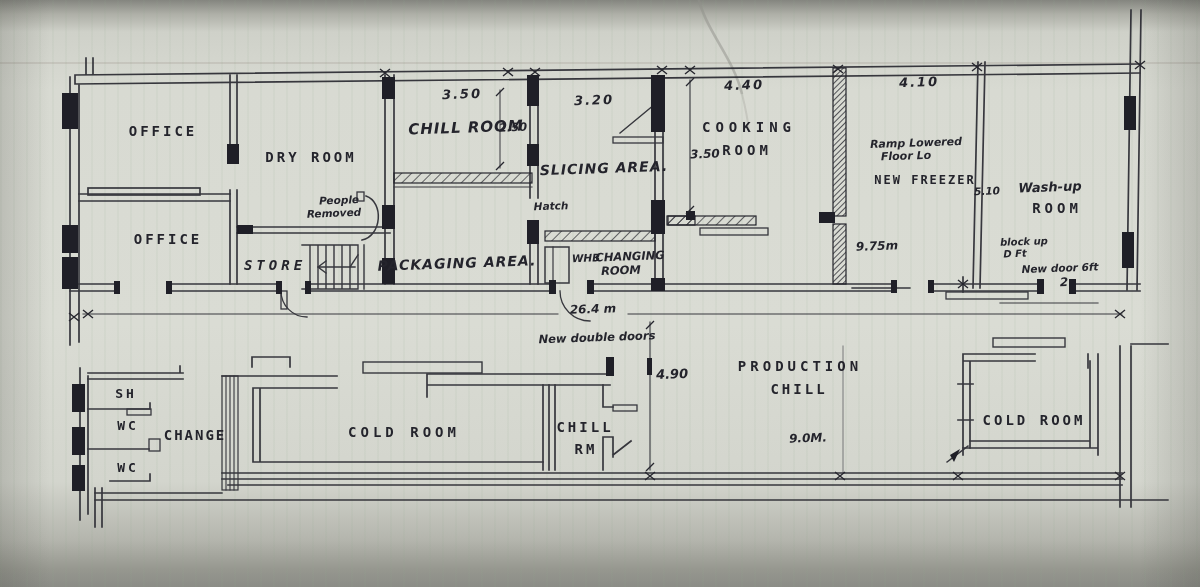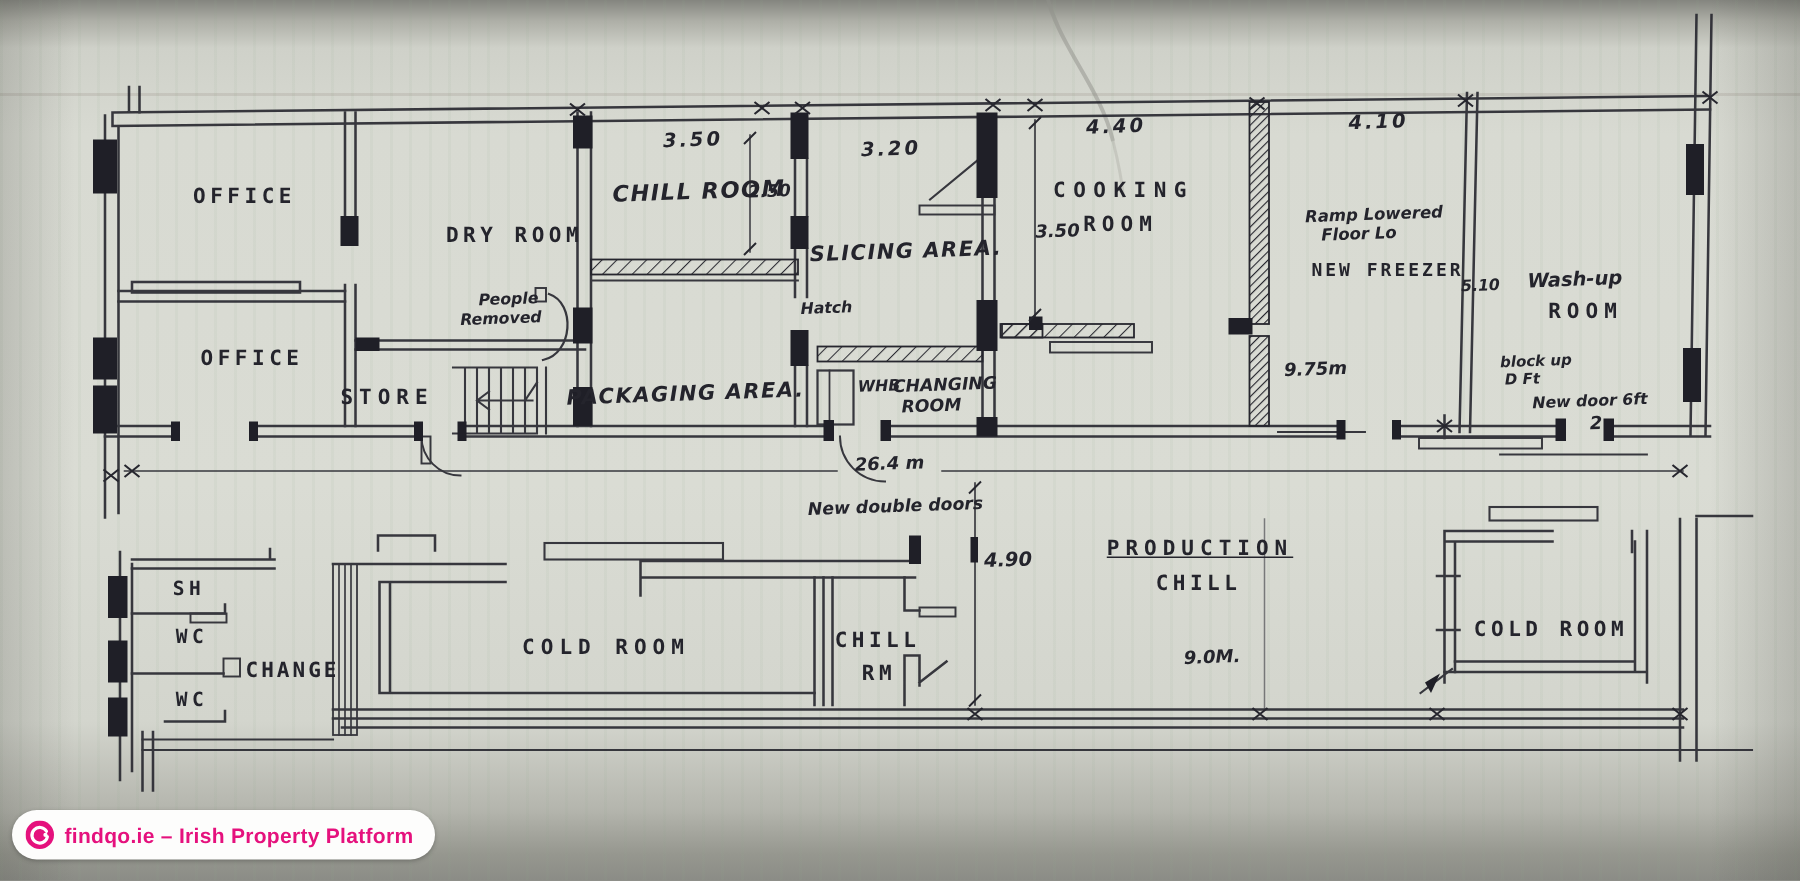--- a/index.html
+++ b/index.html
@@ -212,33 +212,33 @@
         <use href="#st" transform="translate(690,210)"></use>
       <use href="#st" transform="translate(500,92)"></use>
         <use href="#st" transform="translate(500,166)"></use>
       <use href="#st" transform="translate(650,325)"></use>
         <use href="#st" transform="translate(650,467)"></use>
     </g>
   </svg>
 
   <div class="lbl print" style="left:163px;top:131px;font-size:14px;letter-spacing:3px;">OFFICE</div>
   <div class="lbl print" style="left:168px;top:239px;font-size:14px;letter-spacing:3px;">OFFICE</div>
-  <div class="lbl print" style="left:311px;top:157px;font-size:14px;letter-spacing:3px;margin-left:32px;">DRY ROOM</div>
-  <div class="lbl print" style="left:258px;top:265px;font-size:14px;letter-spacing:4px;">STORE</div>
+  <div class="lbl print" style="left:311px;top:157px;font-size:14px;letter-spacing:3px;">DRY ROOM</div>
+  <div class="lbl print" style="left:275px;top:265px;font-size:14px;letter-spacing:4px;font-style:italic;">STORE</div>
   <div class="lbl print" style="left:749px;top:127px;font-size:14px;letter-spacing:5px;">COOKING</div>
   <div class="lbl print" style="left:747px;top:150px;font-size:14px;letter-spacing:4px;">ROOM</div>
   <div class="lbl print" style="left:925px;top:180px;font-size:12px;letter-spacing:2px;">NEW FREEZER</div>
   <div class="lbl print" style="left:1057px;top:208px;font-size:14px;letter-spacing:4px;">ROOM</div>
-  <div class="lbl print" style="left:800px;top:366px;font-size:14px;letter-spacing:4px;text-decoration:underline;">PRODUCTION</div>
+  <div class="lbl print" style="left:800px;top:366px;font-size:14px;letter-spacing:4px;">PRODUCTION</div>
   <div class="lbl print" style="left:799px;top:389px;font-size:14px;letter-spacing:3px;">CHILL</div>
   <div class="lbl print" style="left:404px;top:432px;font-size:14px;letter-spacing:4px;">COLD ROOM</div>
   <div class="lbl print" style="left:585px;top:427px;font-size:14px;letter-spacing:3px;">CHILL</div>
   <div class="lbl print" style="left:586px;top:449px;font-size:14px;letter-spacing:3px;">RM</div>
   <div class="lbl print" style="left:1034px;top:420px;font-size:14px;letter-spacing:3px;">COLD ROOM</div>
-  <div class="lbl print" style="left:195px;top:447px;font-size:14px;letter-spacing:2px;text-align:center;">CHANGE</div>
+  <div class="lbl print" style="left:195px;top:435px;font-size:14px;letter-spacing:2px;text-align:center;">CHANGE</div>
   <div class="lbl print" style="left:126px;top:393px;font-size:13px;letter-spacing:3px;text-align:right;">SH</div>
   <div class="lbl print" style="left:128px;top:425px;font-size:13px;letter-spacing:3px;">WC</div>
   <div class="lbl print" style="left:128px;top:467px;font-size:13px;letter-spacing:3px;">WC</div>
 
   <div class="lbl hand" style="left:466px;top:128px;font-size:15px;letter-spacing:1px;">CHILL ROOM</div>
   <div class="lbl hand" style="left:604px;top:168px;font-size:14px;letter-spacing:1px;">SLICING AREA.</div>
   <div class="lbl hand" style="left:457px;top:263px;font-size:14px;letter-spacing:1px;">PACKAGING AREA.</div>
   <div class="lbl hand" style="left:551px;top:206px;font-size:10.5px;">Hatch</div>
   <div class="lbl hand" style="left:586px;top:258px;font-size:10.5px;">WHB</div>
   <div class="lbl hand" style="left:630px;top:257px;font-size:11.5px;">CHANGING</div>
@@ -260,21 +260,13 @@
   <div class="lbl hand" style="left:339px;top:200px;font-size:10.5px;">People</div>
   <div class="lbl hand" style="left:334px;top:213px;font-size:10.5px;">Removed</div>
   <div class="lbl hand" style="left:916px;top:143px;font-size:11px;">Ramp Lowered</div>
   <div class="lbl hand" style="left:906px;top:156px;font-size:11px;">Floor Lo</div>
   <div class="lbl hand" style="left:1024px;top:242px;font-size:10px;">block up</div>
   <div class="lbl hand" style="left:1015px;top:254px;font-size:10px;">D Ft</div>
   <div class="lbl hand" style="left:1060px;top:268px;font-size:10.5px;">New door 6ft</div>
   <div class="lbl hand" style="left:1064px;top:282px;font-size:12px;">2</div>
   <div class="lbl hand" style="left:597px;top:338px;font-size:11.5px;">New double doors</div>
 
-  <div class="watermark">
-    <svg width="19" height="19" viewBox="0 0 19 19">
-      <circle cx="9.5" cy="9.5" r="9.5" fill="#e5117d"></circle>
-      <path d="M14,7.2 A5.2,5.2 0 1 0 14.6,10.8" stroke="#ffffff" stroke-width="2.1" fill="none" stroke-linecap="round"></path>
-      <circle cx="13.3" cy="9.6" r="1.4" fill="#ffffff"></circle>
-    </svg>
-    <span class="wm-text" style="color:#e5117d;">findqo.ie – Irish Property Platform</span>
-  </div>
 </div>
 
 </body></html>

